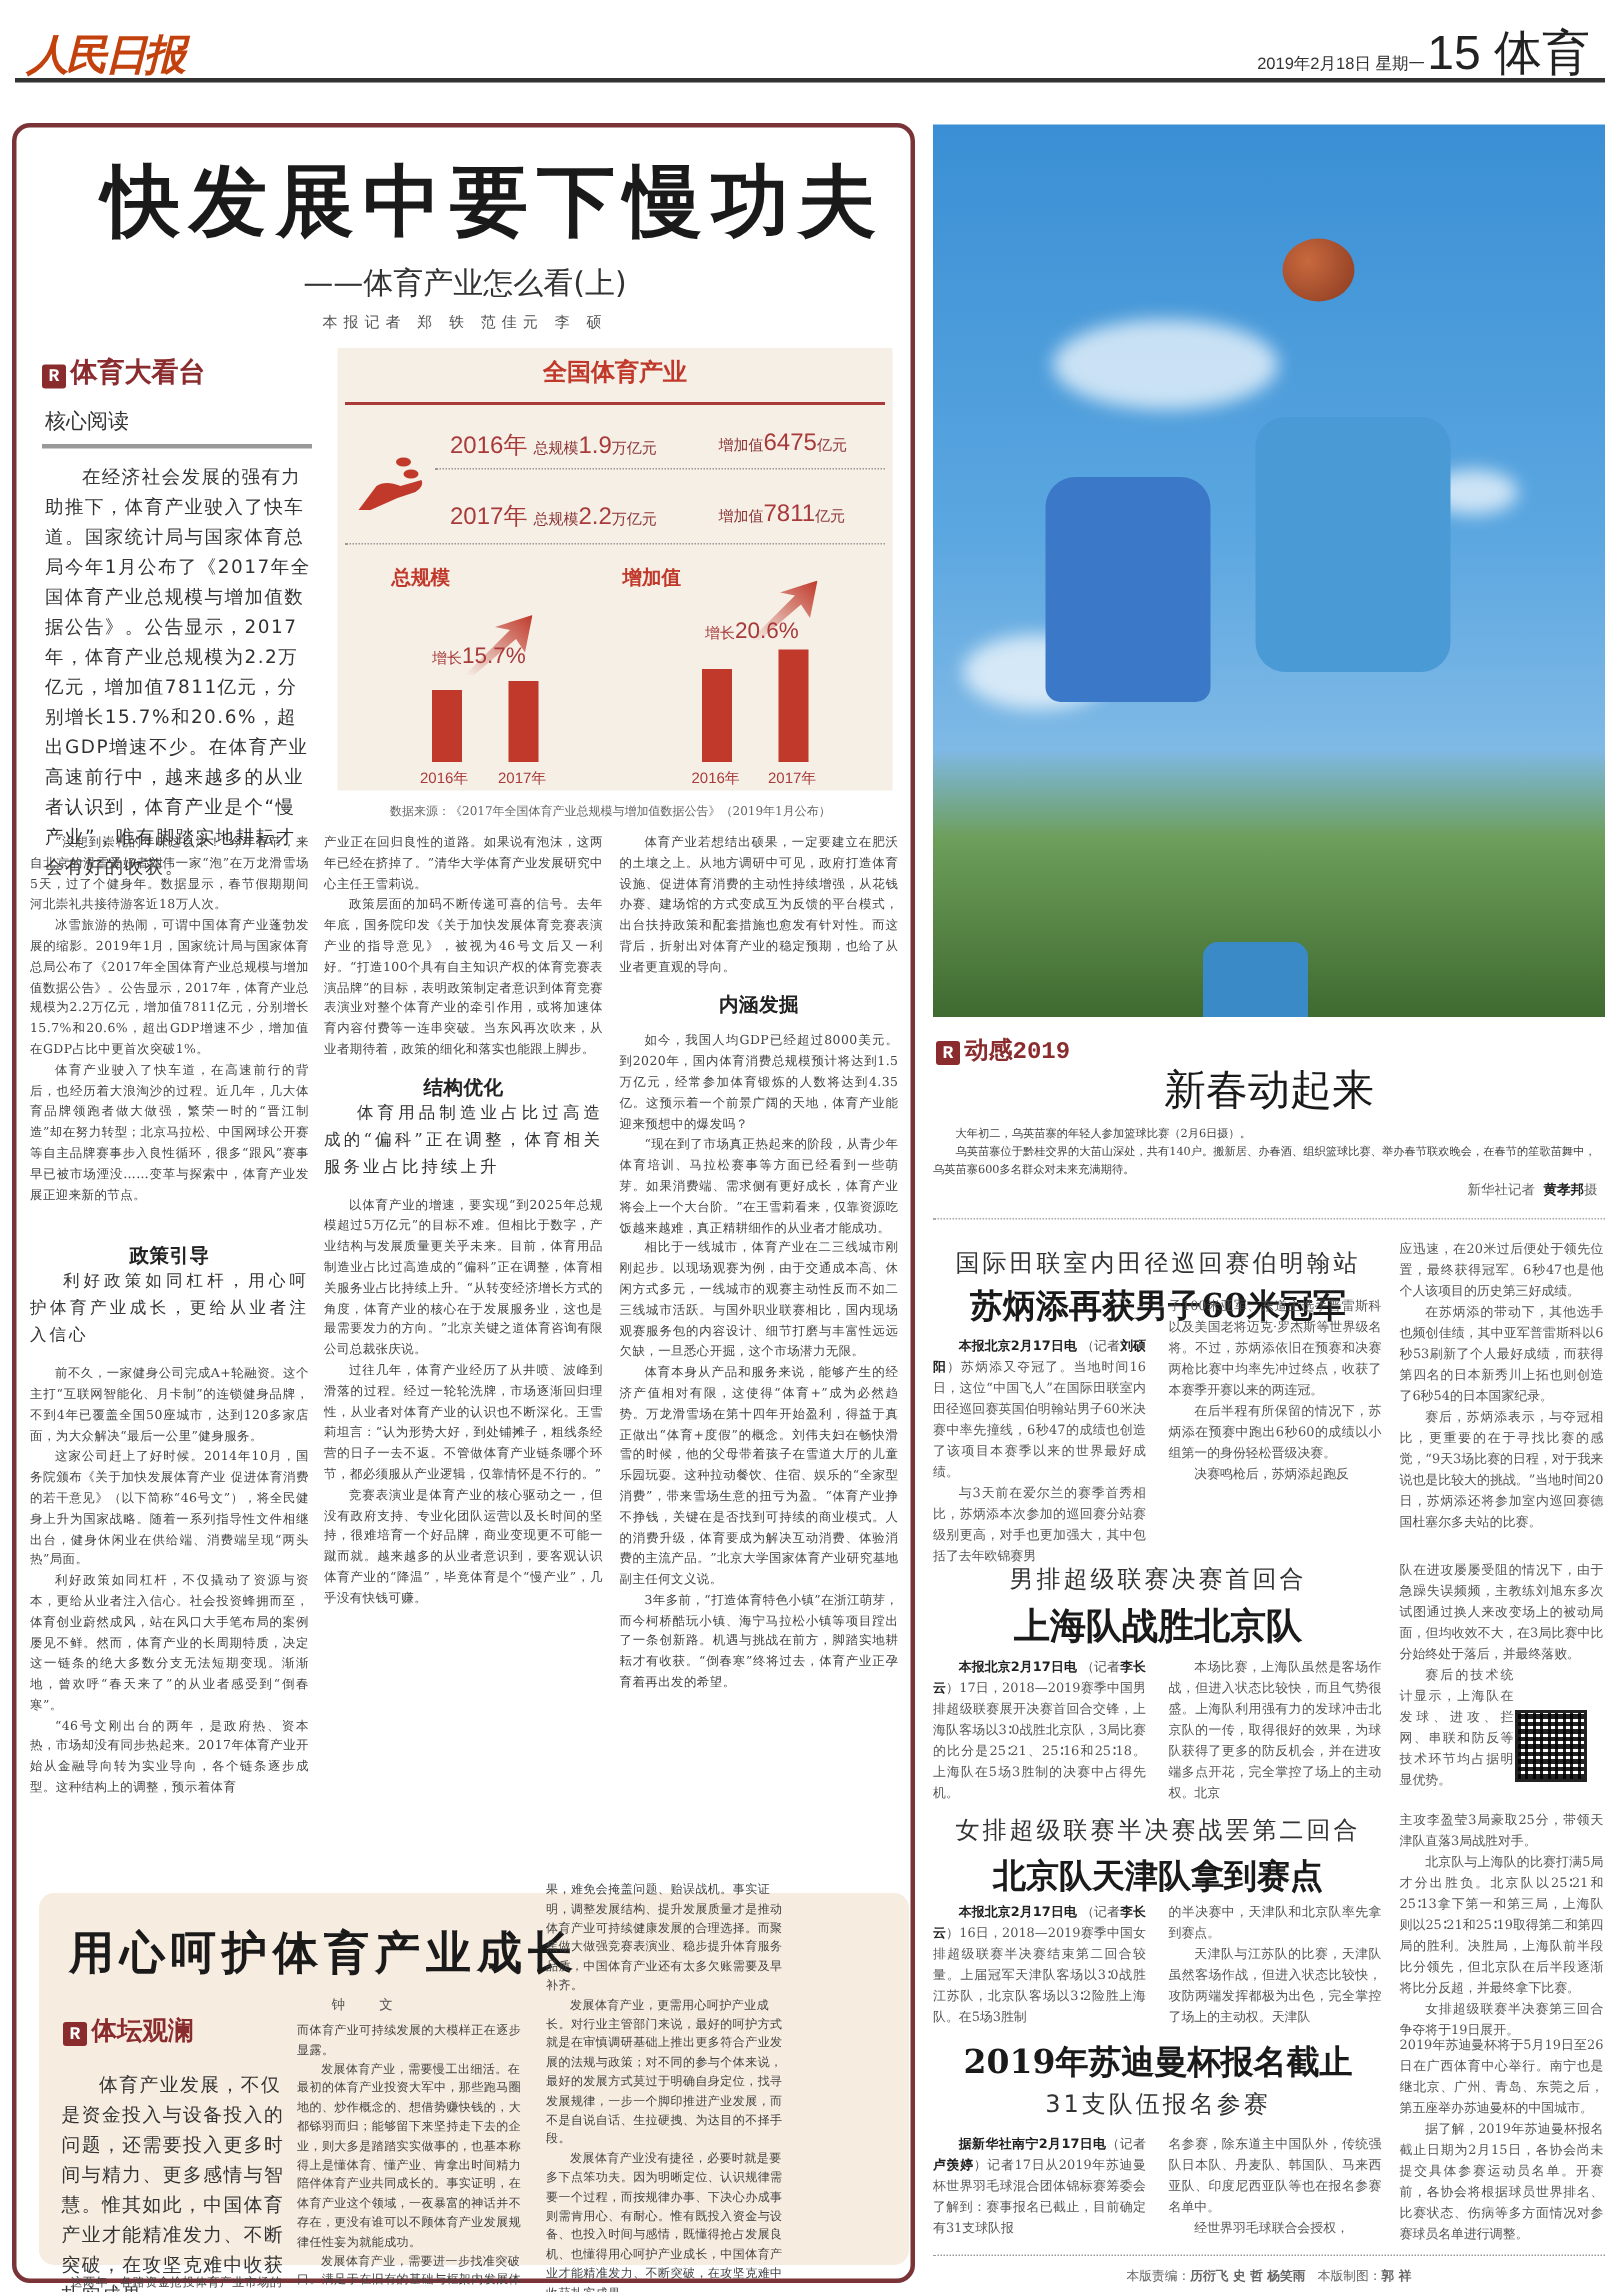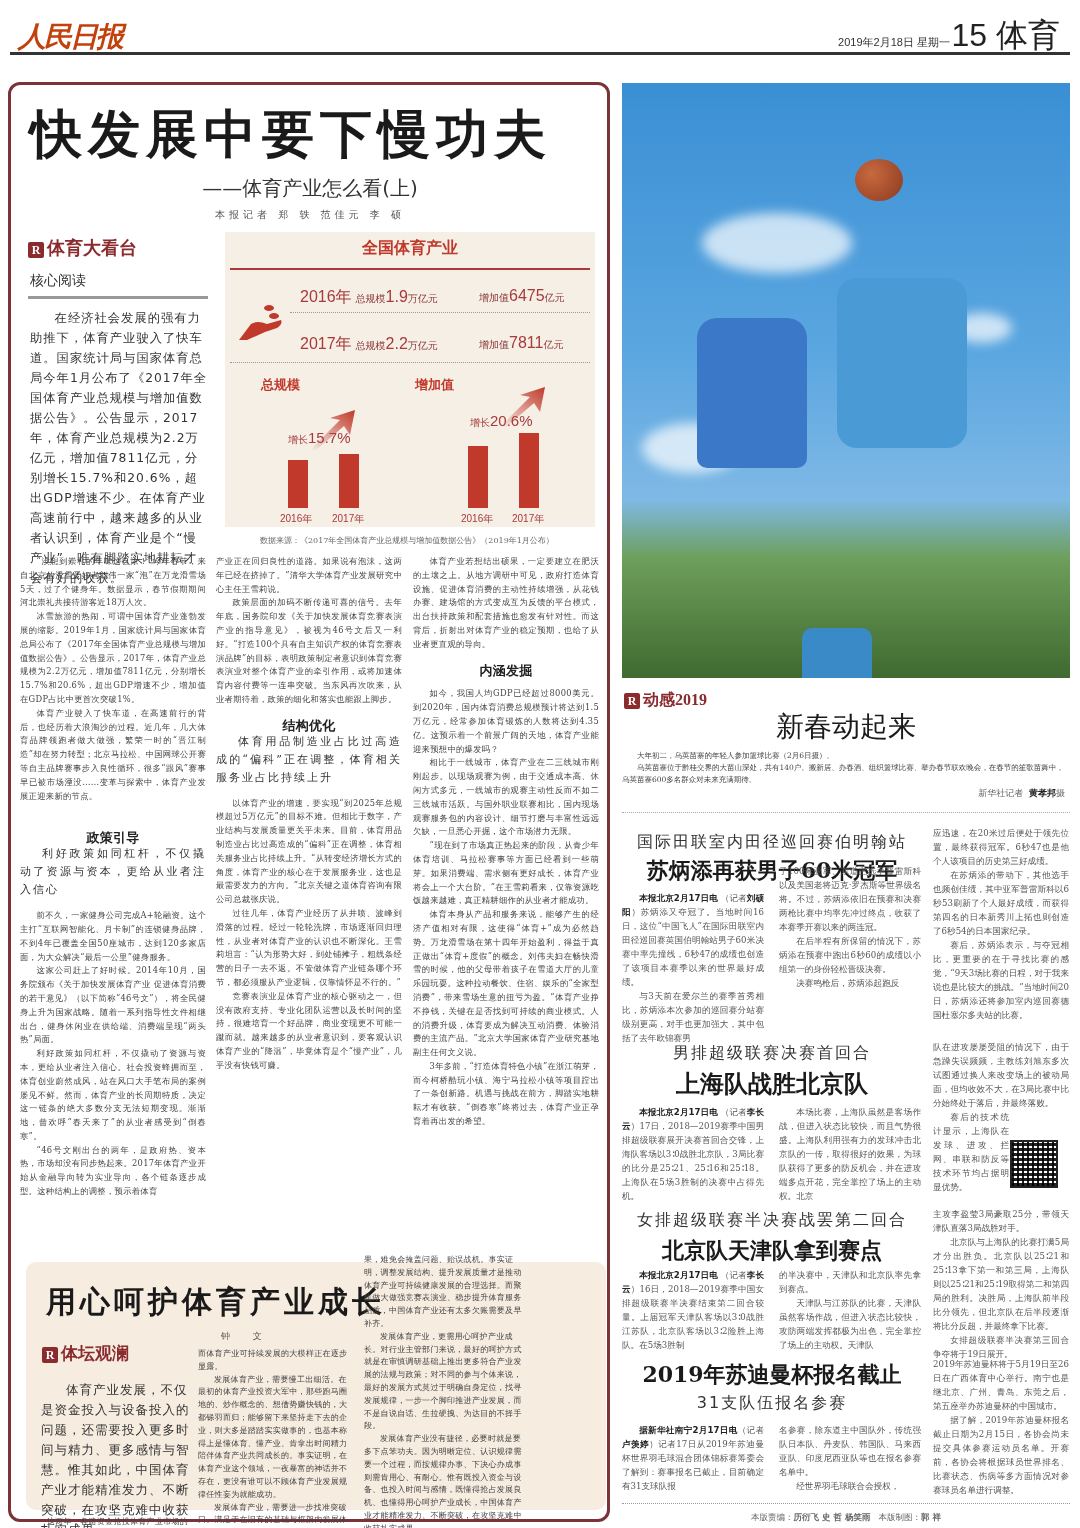--- a/index.html
+++ b/index.html
@@ -3,24 +3,24 @@
 <meta charset="utf-8">
 <style>
 *{box-sizing:border-box;margin:0;padding:0}
 body{width:1080px;height:1528px;background:#fff;font-family:"DejaVu Serif",serif;color:#333;position:relative;overflow:hidden}
 .abs{position:absolute}
 .masthead{left:10px;top:10px;width:1060px;height:45px;border-bottom:3px solid #333}
 .logo{left:8px;top:8px;font-family:"DejaVu Serif",serif;font-size:28px;font-style:italic;font-weight:bold;color:#c2410c;letter-spacing:-2px}
 .date{right:120px;top:25px;font-family:"Liberation Sans",sans-serif;font-size:11px;color:#333}
 .pagenum{right:10px;top:4px;font-family:"Liberation Sans",sans-serif;font-size:32px;color:#222}
 .frame{left:8px;top:82px;width:602px;height:1440px;border:3px solid #7a3438;border-radius:12px}
-.headline{left:30px;top:100px;width:560px;text-align:left;font-family:"DejaVu Sans",sans-serif;font-weight:bold;font-size:52px;color:#1a1a1a;letter-spacing:6px}
+.headline{left:30px;top:100px;width:560px;text-align:right;font-family:"DejaVu Sans",sans-serif;font-weight:bold;font-size:52px;color:#1a1a1a;letter-spacing:6px}
 .subhead{left:30px;top:175px;width:560px;text-align:center;font-family:"DejaVu Sans",sans-serif;font-size:20px;color:#333}
 .byline{left:30px;top:208px;width:560px;text-align:center;font-size:10px;color:#555;letter-spacing:4px}
-.section-tag{font-family:Liberation Serif, serif;font-weight:bold;color:#8a2b2e;font-size:18px}
+.section-tag{font-family:Liberation Mono, monospace;font-weight:bold;color:#8a2b2e;font-size:18px}
 .section-tag .r{display:inline-block;background:#8a2b2e;color:#fff;width:16px;height:16px;font-size:12px;text-align:center;line-height:16px;margin-right:3px;border-radius:2px}
 .core-title{font-family:"DejaVu Sans",sans-serif;font-size:14px;color:#333}
 .core-rule{height:3px;background:#999}
 .core-text{font-family:"DejaVu Sans",sans-serif;font-size:12.3px;line-height:20px;letter-spacing:1px;color:#333;text-indent:2em}
 .info{left:225px;top:232px;width:370px;height:295px;background:#f5efe6}
 .info-title{left:0;top:6px;width:370px;text-align:center;font-family:"DejaVu Sans",sans-serif;font-weight:bold;font-size:16px;color:#c0392b}
 .info-rule{left:5px;top:36px;width:360px;height:2px;background:#a93a3a}
 .info-row{font-family:"Liberation Sans",sans-serif;color:#a83a3a}
 .info-row .yr{font-size:16px}
 .info-row .lbl{font-size:10px;color:#8a3535;margin-left:4px}
@@ -123,21 +123,21 @@
   <div class="abs bar-lbl" style="left:236px;top:280px">2016年</div>
   <div class="abs bar-lbl" style="left:287px;top:280px">2017年</div>
 </div>
 <div class="abs source">数据来源：《2017年全国体育产业总规模与增加值数据公告》（2019年1月公布）</div>
 
 <div class="abs col" style="left:20px;top:555px;width:186px">
   <p>“没想到崇礼的年味这么浓！”今年春节，来自北京的滑雪爱好者刘伟一家“泡”在万龙滑雪场5天，过了个健身年。数据显示，春节假期期间河北崇礼共接待游客近18万人次。</p>
   <p>冰雪旅游的热闹，可谓中国体育产业蓬勃发展的缩影。2019年1月，国家统计局与国家体育总局公布了《2017年全国体育产业总规模与增加值数据公告》。公告显示，2017年，体育产业总规模为2.2万亿元，增加值7811亿元，分别增长15.7%和20.6%，超出GDP增速不少，增加值在GDP占比中更首次突破1%。</p>
   <p>体育产业驶入了快车道，在高速前行的背后，也经历着大浪淘沙的过程。近几年，几大体育品牌领跑者做大做强，繁荣一时的“晋江制造”却在努力转型；北京马拉松、中国网球公开赛等自主品牌赛事步入良性循环，很多“跟风”赛事早已被市场湮没……变革与探索中，体育产业发展正迎来新的节点。</p>
   <div class="sub-h" style="margin-top:28px">政策引导</div>
-  <div class="sub-d">利好政策如同杠杆，不仅撬动了资源与资本，更给从业者注入信心</div>
+  <div class="sub-d">利好政策如同杠杆，用心呵护体育产业成长，更给从业者注入信心</div>
   <div style="height:10px"></div>
   <p>前不久，一家健身公司完成A+轮融资。这个主打“互联网智能化、月卡制”的连锁健身品牌，不到4年已覆盖全国50座城市，达到120多家店面，为大众解决“最后一公里”健身服务。</p>
   <p>这家公司赶上了好时候。2014年10月，国务院颁布《关于加快发展体育产业 促进体育消费的若干意见》（以下简称“46号文”），将全民健身上升为国家战略。随着一系列指导性文件相继出台，健身休闲业在供给端、消费端呈现“两头热”局面。</p>
   <p>利好政策如同杠杆，不仅撬动了资源与资本，更给从业者注入信心。社会投资蜂拥而至，体育创业蔚然成风，站在风口大手笔布局的案例屡见不鲜。然而，体育产业的长周期特质，决定这一链条的绝大多数分支无法短期变现。渐渐地，曾欢呼“春天来了”的从业者感受到“倒春寒”。</p>
   <p>“46号文刚出台的两年，是政府热、资本热，市场却没有同步热起来。2017年体育产业开始从金融导向转为实业导向，各个链条逐步成型。这种结构上的调整，预示着体育</p>
 </div>
 <div class="abs col" style="left:216px;top:555px;width:186px">
   <p style="text-indent:0">产业正在回归良性的道路。如果说有泡沫，这两年已经在挤掉了。”清华大学体育产业发展研究中心主任王雪莉说。</p>
   <p>政策层面的加码不断传递可喜的信号。去年年底，国务院印发《关于加快发展体育竞赛表演产业的指导意见》，被视为46号文后又一利好。“打造100个具有自主知识产权的体育竞赛表演品牌”的目标，表明政策制定者意识到体育竞赛表演业对整个体育产业的牵引作用，或将加速体育内容付费等一连串突破。当东风再次吹来，从业者期待着，政策的细化和落实也能跟上脚步。</p>
   <div class="sub-h" style="margin-top:12px">结构优化</div>
@@ -145,22 +145,22 @@
   <div style="height:10px"></div>
   <p>以体育产业的增速，要实现“到2025年总规模超过5万亿元”的目标不难。但相比于数字，产业结构与发展质量更关乎未来。目前，体育用品制造业占比过高造成的“偏科”正在调整，体育相关服务业占比持续上升。“从转变经济增长方式的角度，体育产业的核心在于发展服务业，这也是最需要发力的方向。”北京关键之道体育咨询有限公司总裁张庆说。</p>
   <p>过往几年，体育产业经历了从井喷、波峰到滑落的过程。经过一轮轮洗牌，市场逐渐回归理性，从业者对体育产业的认识也不断深化。王雪莉坦言：“认为形势大好，到处铺摊子，粗线条经营的日子一去不返。不管做体育产业链条哪个环节，都必须服从产业逻辑，仅靠情怀是不行的。”</p>
   <p>竞赛表演业是体育产业的核心驱动之一，但没有政府支持、专业化团队运营以及长时间的坚持，很难培育一个好品牌，商业变现更不可能一蹴而就。越来越多的从业者意识到，要客观认识体育产业的“降温”，毕竟体育是个“慢产业”，几乎没有快钱可赚。</p>
 </div>
 <div class="abs col" style="left:413px;top:555px;width:186px">
   <p>体育产业若想结出硕果，一定要建立在肥沃的土壤之上。从地方调研中可见，政府打造体育设施、促进体育消费的主动性持续增强，从花钱办赛、建场馆的方式变成互为反馈的平台模式，出台扶持政策和配套措施也愈发有针对性。而这背后，折射出对体育产业的稳定预期，也给了从业者更直观的导向。</p>
   <div class="sub-h" style="margin-top:12px">内涵发掘</div>
   <div style="height:10px"></div>
   <p>如今，我国人均GDP已经超过8000美元。到2020年，国内体育消费总规模预计将达到1.5万亿元，经常参加体育锻炼的人数将达到4.35亿。这预示着一个前景广阔的天地，体育产业能迎来预想中的爆发吗？</p>
+  <p>“现在到了市场真正热起来的阶段，从青少年体育培训、马拉松赛事等方面已经看到一些萌芽。如果消费端、需求侧有更好成长，体育产业将会上一个大台阶。”在王雪莉看来，仅靠资源吃饭越来越难，真正精耕细作的从业者才能成功。</p>
   <p>相比于一线城市，体育产业在二三线城市刚刚起步。以现场观赛为例，由于交通成本高、休闲方式多元，一线城市的观赛主动性反而不如二三线城市活跃。与国外职业联赛相比，国内现场观赛服务包的内容设计、细节打磨与丰富性远远欠缺，一旦悉心开掘，这个市场潜力无限。</p>
-  <p>“现在到了市场真正热起来的阶段，从青少年体育培训、马拉松赛事等方面已经看到一些萌芽。如果消费端、需求侧有更好成长，体育产业将会上一个大台阶。”在王雪莉看来，仅靠资源吃饭越来越难，真正精耕细作的从业者才能成功。</p>
   <p>体育本身从产品和服务来说，能够产生的经济产值相对有限，这使得“体育+”成为必然趋势。万龙滑雪场在第十四年开始盈利，得益于真正做出“体育+度假”的概念。刘伟夫妇在畅快滑雪的时候，他的父母带着孩子在雪道大厅的儿童乐园玩耍。这种拉动餐饮、住宿、娱乐的“全家型消费”，带来雪场生意的扭亏为盈。“体育产业挣不挣钱，关键在是否找到可持续的商业模式。人的消费升级，体育要成为解决互动消费、体验消费的主流产品。”北京大学国家体育产业研究基地副主任何文义说。</p>
   <p>3年多前，“打造体育特色小镇”在浙江萌芽，而今柯桥酷玩小镇、海宁马拉松小镇等项目蹚出了一条创新路。机遇与挑战在前方，脚踏实地耕耘才有收获。“倒春寒”终将过去，体育产业正孕育着再出发的希望。</p>
 </div>
 
 <div class="abs op">
   <div class="abs op-title" style="left:20px;top:20px">用心呵护体育产业成长</div>
   <div class="abs" style="left:195px;top:68px;font-size:9px;letter-spacing:10px;color:#555">钟 文</div>
   <div class="abs section-tag" style="left:16px;top:80px;font-size:17px"><span class="r">R</span><span>体坛观澜</span></div>
   <div class="abs op-lead" style="left:15px;top:118px;width:150px">体育产业发展，不仅是资金投入与设备投入的问题，还需要投入更多时间与精力、更多感情与智慧。惟其如此，中国体育产业才能精准发力、不断突破，在攻坚克难中收获扎实成果</div>
   <div class="abs op-col" style="left:5px;top:198px;width:160px;margin-top:56px">

